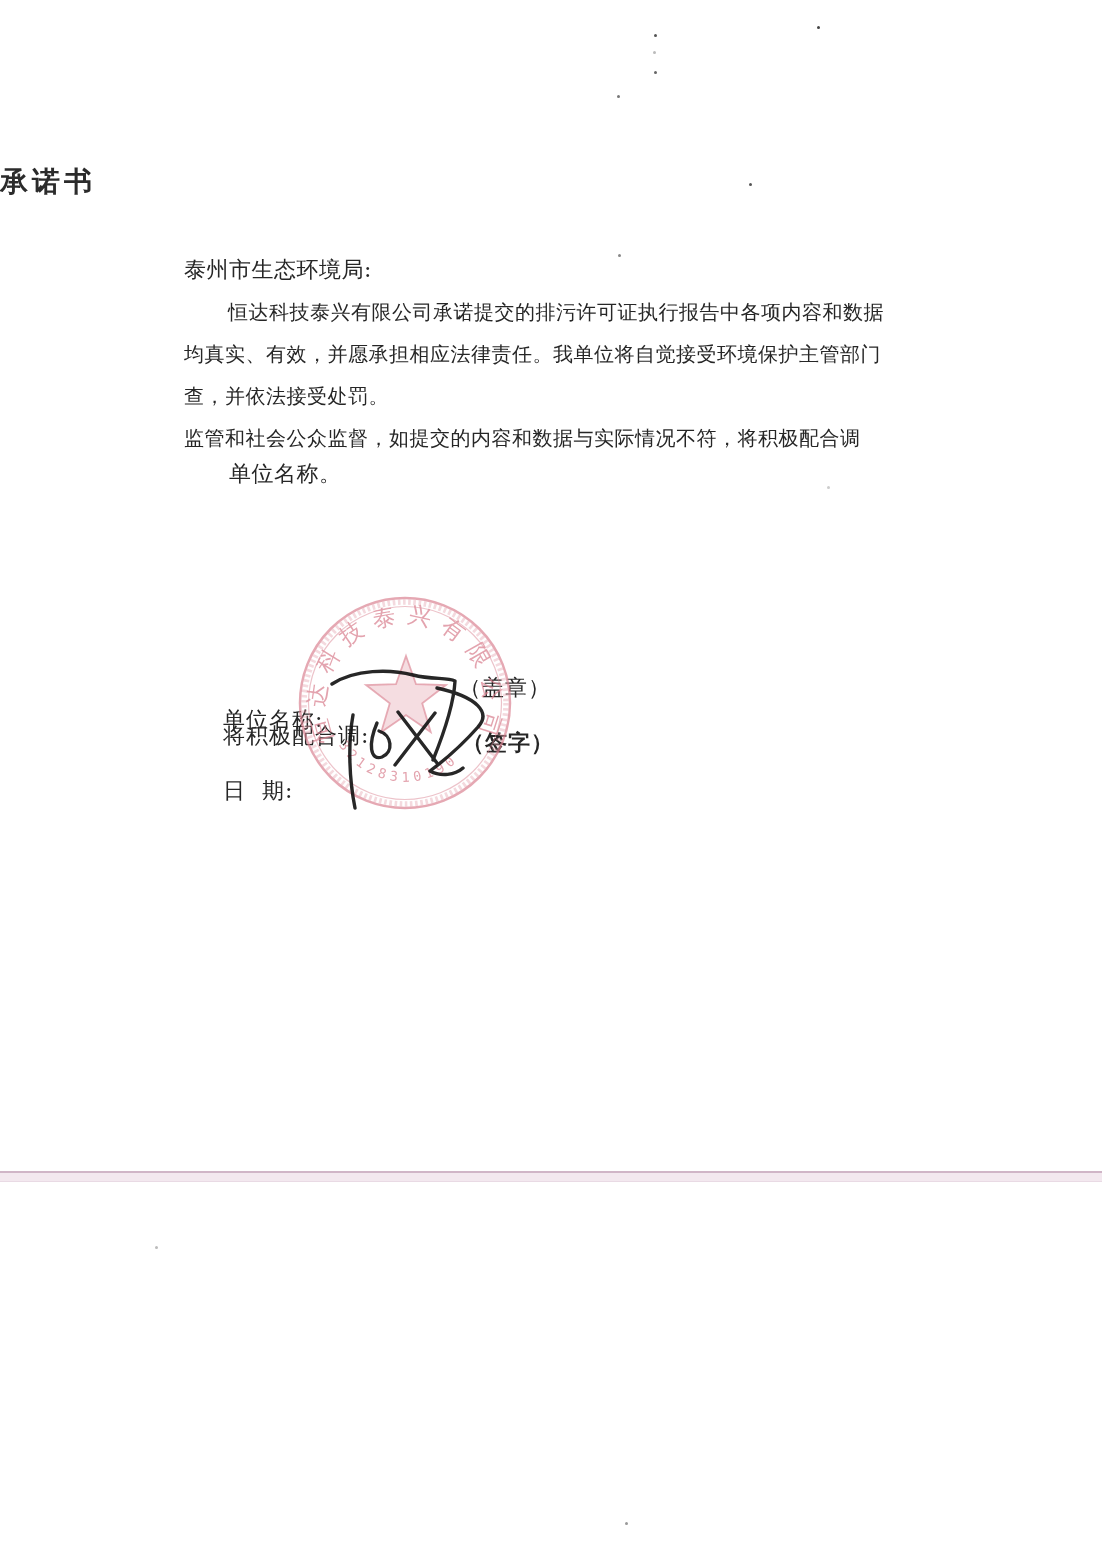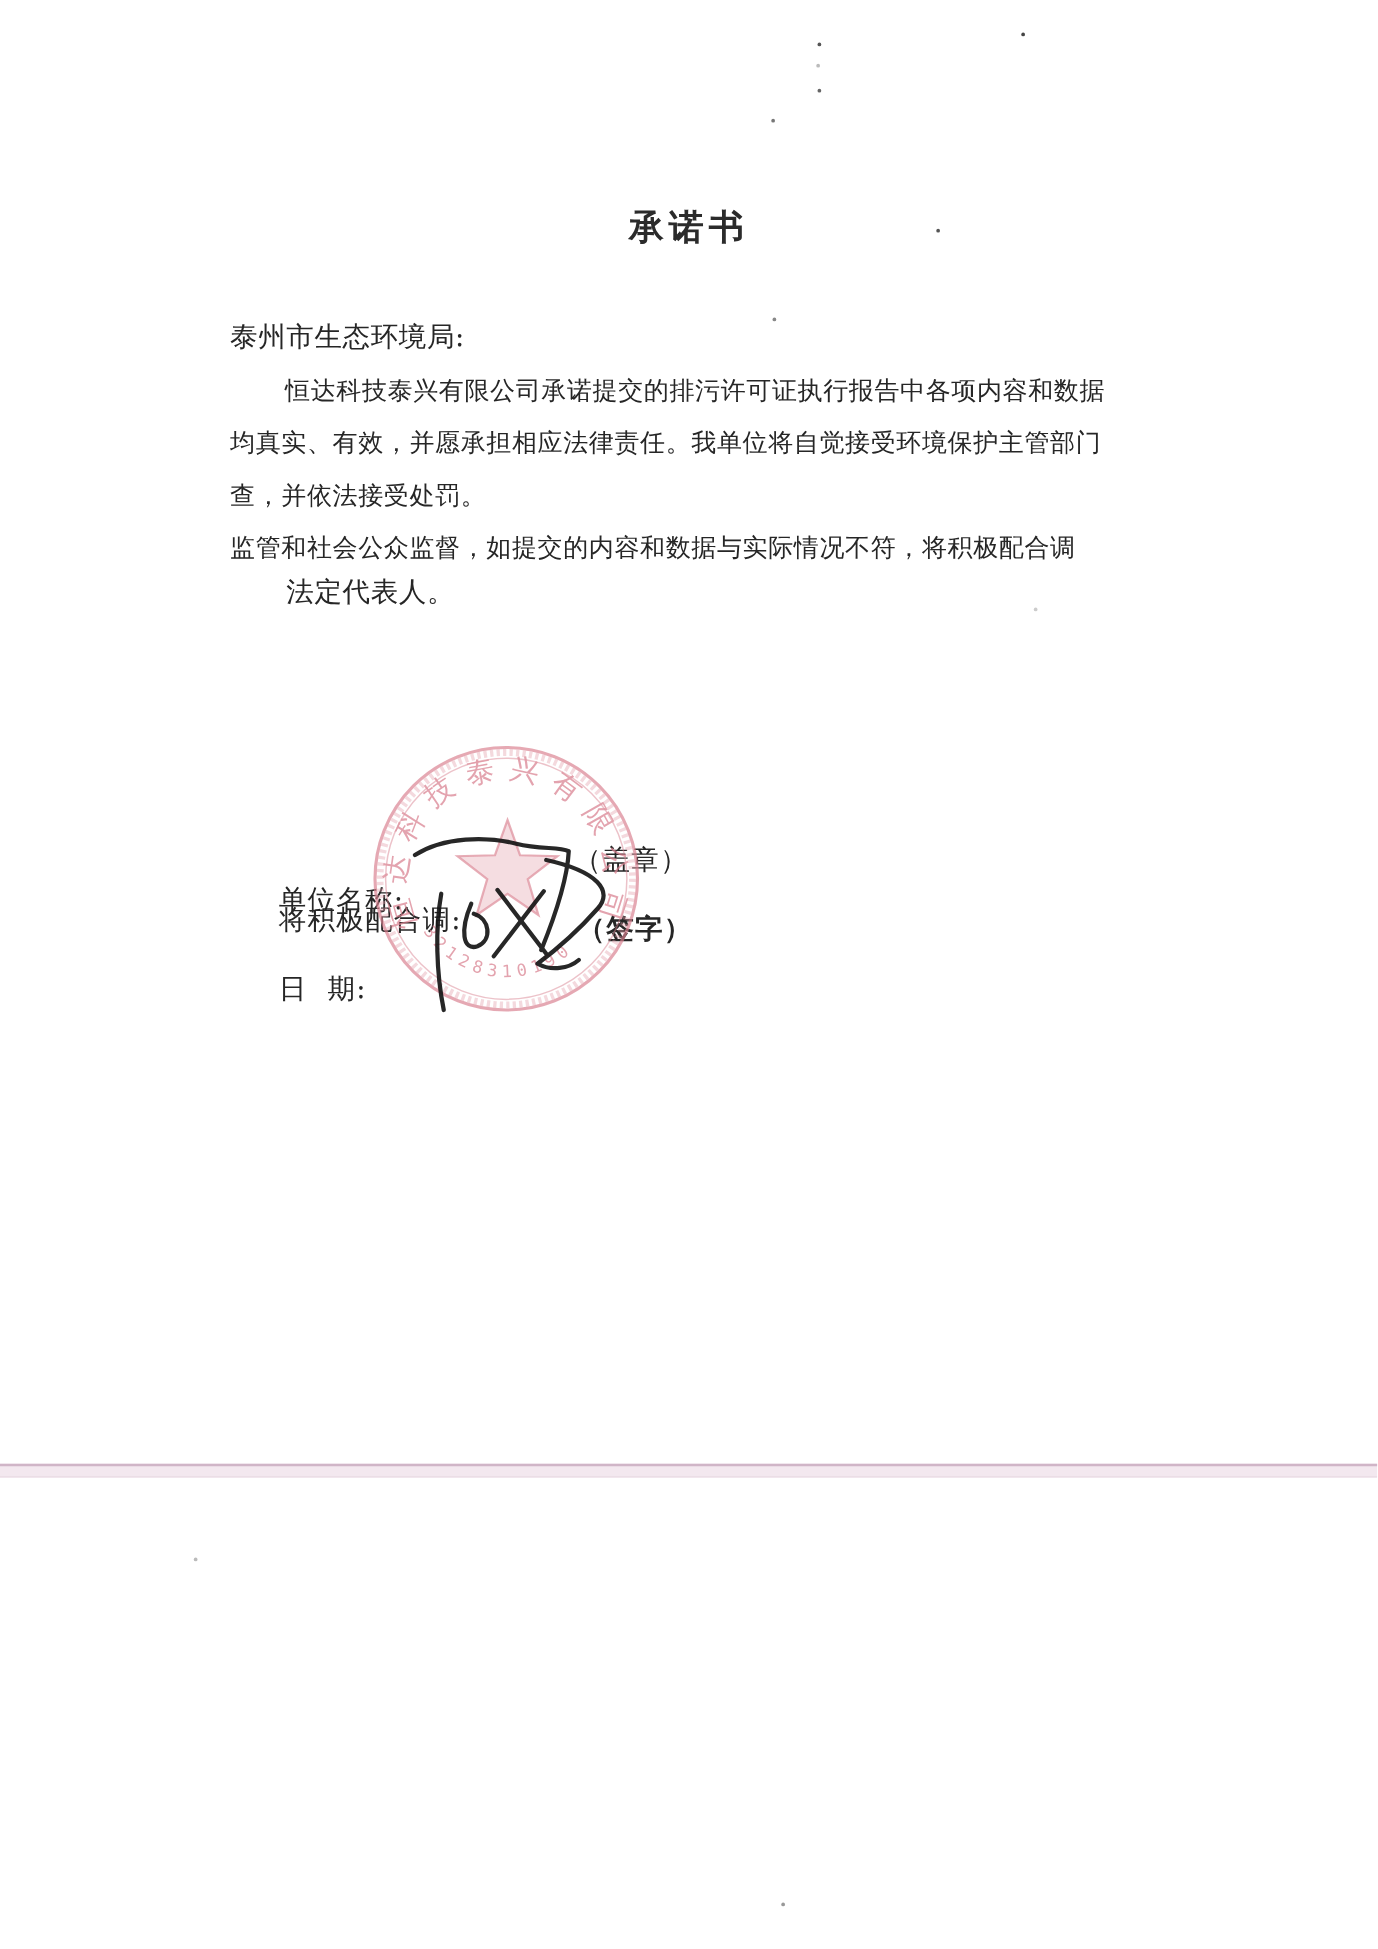--- a/index.html
+++ b/index.html
@@ -14,21 +14,21 @@
     background: #ffffff;
     overflow: hidden;
     font-family: "DejaVu Serif", serif;
     color: #262626;
   }
   .doc-title {
     position: absolute;
     top: 163px;
     left: 0;
     width: 100%;
-    text-align: center;
+    text-align: left;
     font-size: 28px;
     font-weight: 600;
     letter-spacing: 4px;
     color: #2b2b2b;
   }
   .salutation {
     position: absolute;
     left: 184px;
     top: 255px;
     font-size: 22px;
@@ -100,21 +100,21 @@
 
   <div class="salutation">泰州市生态环境局:</div>
 
   <div class="body-text">
     <div class="line indent">恒达科技泰兴有限公司承诺提交的排污许可证执行报告中各项内容和数据</div>
     <div class="line">均真实、有效，并愿承担相应法律责任。我单位将自觉接受环境保护主管部门</div>
     <div class="line">查，并依法接受处罚。</div>
     <div class="line">监管和社会公众监督，如提交的内容和数据与实际情况不符，将积极配合调</div>
   </div>
 
-  <div class="closing">法定代表人。</div>
+  <div class="closing">单位名称。</div>
 
   <div class="sig-label label-unit">单位名称:</div>
   <div class="sig-label note-seal">（盖章）</div>
   <div class="sig-label label-rep">将积极配合调:</div>
   <div class="sig-label note-sign">（签字）</div>
   <div class="sig-label label-date">日  期:</div>
 
   <div class="stamp-wrap">
     <svg width="220" height="220" viewBox="0 0 220 220" xmlns="http://www.w3.org/2000/svg">
 

